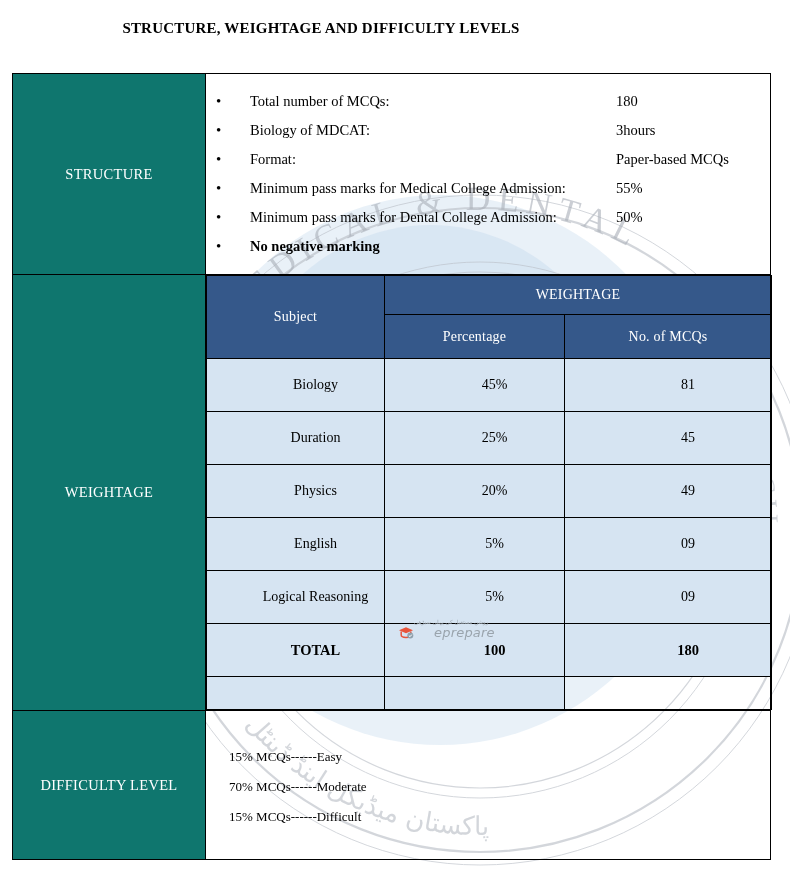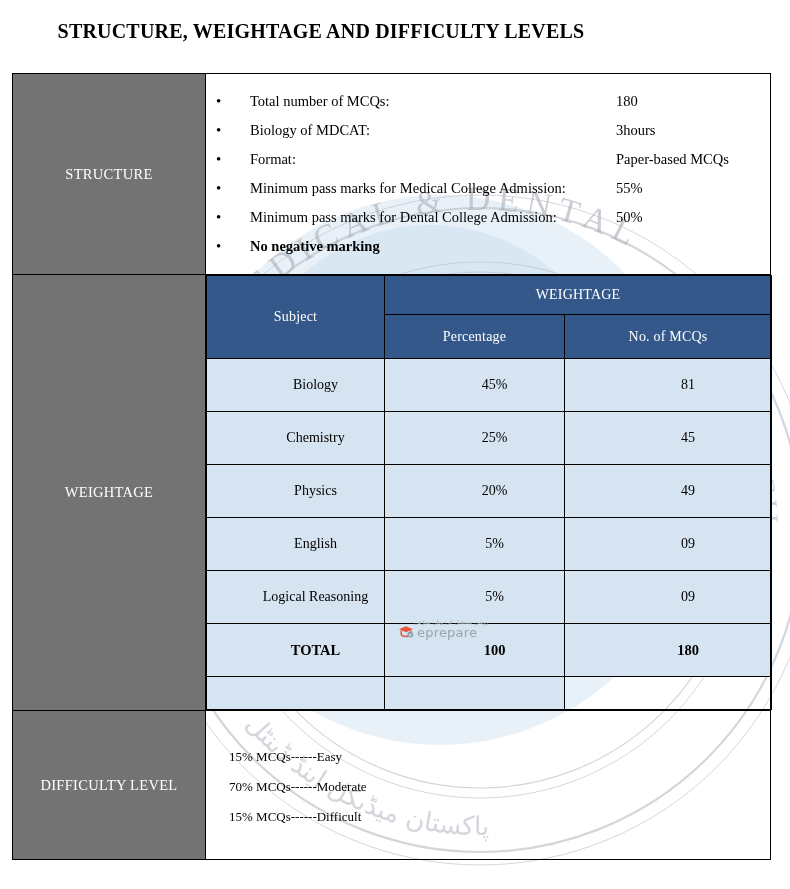--- a/index.html
+++ b/index.html
@@ -25,21 +25,21 @@
     z-index: 0;
   }
 
   
   #page-title {
     position: absolute;
     left: 0;
     top: 20px;
     width: 642px;
     text-align: center;
-    font-size: 20px;
+    font-size: 15px;
     font-weight: bold;
     letter-spacing: 0.2px;
     z-index: 3;
   }
 
   
   #main-table {
     position: absolute;
     left: 12px;
     top: 73px;
@@ -51,21 +51,21 @@
   }
   #main-table td, #main-table th {
     border: 1px solid #000000;
     padding: 0;
     vertical-align: middle;
     font-weight: normal;
   }
 
   
   .label-cell {
-    background: #737373;
+    background: #0f766e;
     color: #ffffff;
     font-weight: bold;
     font-size: 14.5px;
     text-align: center;
     letter-spacing: 0.3px;
     width: 192px;
   }
 
   .content-cell {
     background: transparent;
@@ -155,21 +155,21 @@
     flex-direction: column;
     align-items: flex-start;
   }
   #eprepare-urdu {
     font-size: 5.5px;
     color: #9aa4ad;
     margin-left: 16px;
     letter-spacing: .3px;
     font-family: "DejaVu Sans", sans-serif;
   }
-  #eprepare-row { display: flex; align-items: flex-start; gap: 3px; }
+  #eprepare-row { display: flex; align-items: center; gap: 20px; font-style: italic; }
   #eprepare-text {
     font-family: "DejaVu Sans", sans-serif;
     font-size: 13px;
     color: #9aa4ad;
     letter-spacing: .2px;
   }
 </style>
 </head>
 <body>
 
@@ -283,21 +283,21 @@
               <th class="wt-head-sub">No. of MCQs</th>
             </tr>
           </thead>
           <tbody>
             <tr>
               <td class="wt-cell">Biology</td>
               <td class="wt-cell">45%</td>
               <td class="wt-cell">81</td>
             </tr>
             <tr>
-              <td class="wt-cell">Chemistry</td>
+              <td class="wt-cell">Duration</td>
               <td class="wt-cell">25%</td>
               <td class="wt-cell">45</td>
             </tr>
             <tr>
               <td class="wt-cell">Physics</td>
               <td class="wt-cell">20%</td>
               <td class="wt-cell">49</td>
             </tr>
             <tr>
               <td class="wt-cell">English</td>

